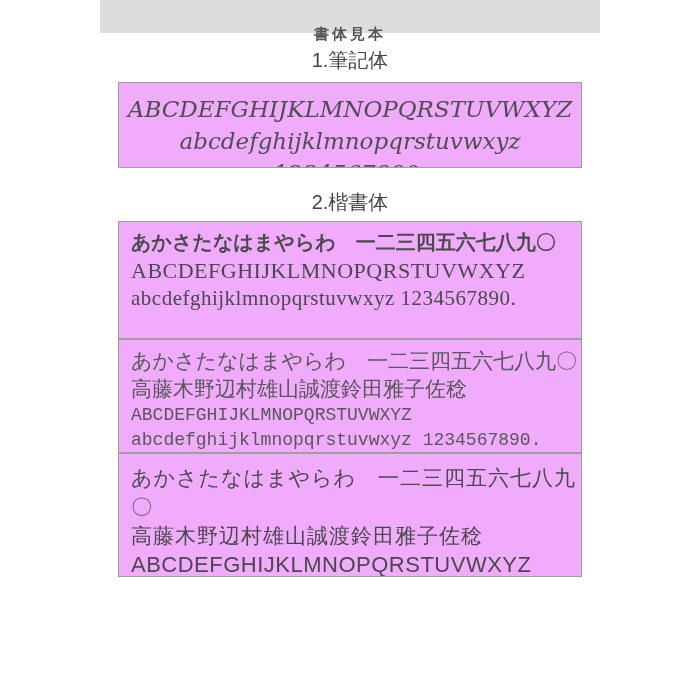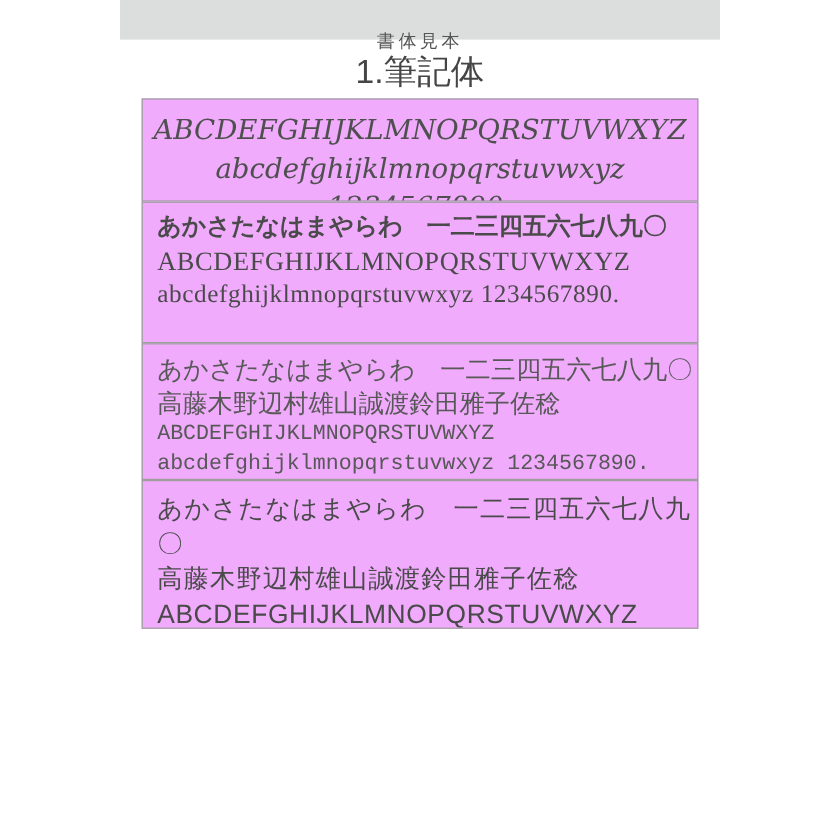--- a/index.html
+++ b/index.html
@@ -20,29 +20,29 @@
   }
   .header-bar {
     height: 33px;
     background: #dcdddd;
     display: flex;
     align-items: center;
     justify-content: center;
   }
   .header-bar .header-title {
     font-size: 15px;
-    font-weight: normal;
+    font-weight: bold;
     color: #555555;
     letter-spacing: 3px;
     margin-top: 36px;
   }
   .sec-title {
     margin: 12px;
     text-align: center;
-    font-size: 28px;
+    font-size: 20px;
     font-weight: 500;
     color: #454545;
     line-height: 34px;
     font-family: "Liberation Sans", sans-serif;
   }
   #sec1 .sec-title { margin-top: 10px; margin-bottom: 5px; }
   #sec2 .sec-title { margin-top: 17px; margin-bottom: 2px; }
   #sec3 .sec-title { margin-top: 20px; margin-bottom: 5px; }
   #sec4 .sec-title { margin-top: 14px; margin-bottom: 4px; }
   .sample-box {
@@ -139,20 +139,21 @@
 
   <section id="sec1">
     <h2 class="sec-title">1.筆記体</h2>
     <div class="sample-box" style="border-color: rgb(158, 158, 158);">
       <div class="line-script">ABCDEFGHIJKLMNOPQRSTUVWXYZ</div>
       <div class="line-script">abcdefghijklmnopqrstuvwxyz 1234567890.</div>
     </div>
   </section>
 
   <section id="sec2">
+    <h2 class="sec-title">2.楷書体</h2>
     <div class="sample-box" style="border-color: rgb(158, 158, 158);">
       <div class="line-kaisho-jp">あかさたなはまやらわ　一二三四五六七八九〇</div>
       <div class="line-kaisho-caps">ABCDEFGHIJKLMNOPQRSTUVWXYZ</div>
       <div class="line-kaisho-lower">abcdefghijklmnopqrstuvwxyz 1234567890.</div>
     </div>
   </section>
 
   <section id="sec3">
     <div class="sample-box" style="border-color: rgb(158, 158, 158);">
       <div class="line-mincho-jp">あかさたなはまやらわ　一二三四五六七八九〇</div>

